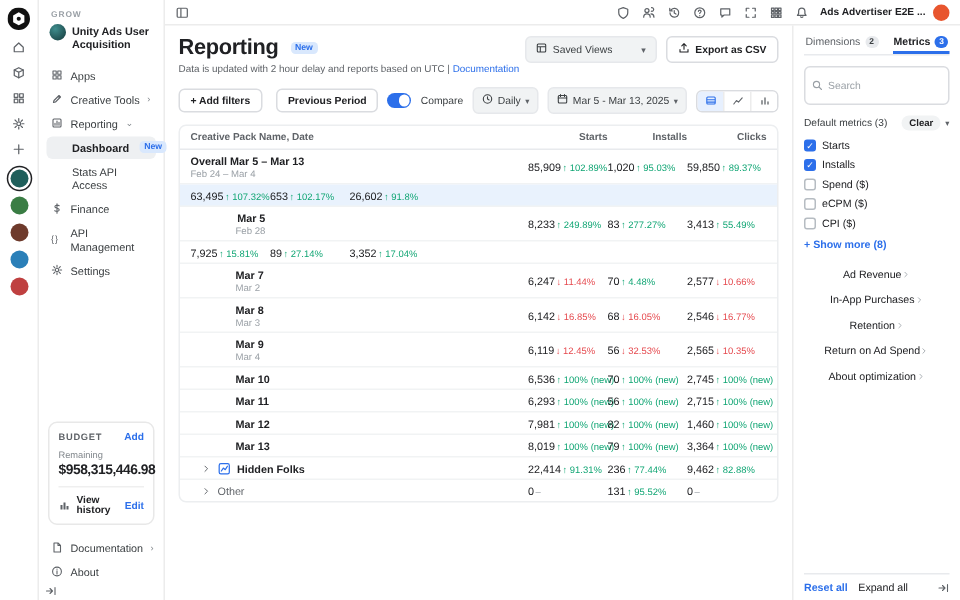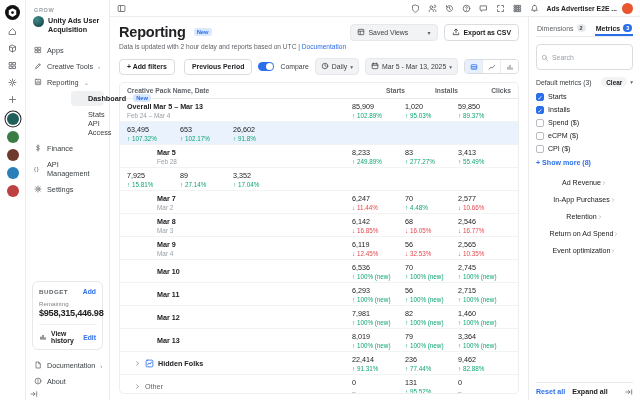--- a/index.html
+++ b/index.html
@@ -16,21 +16,21 @@
 
   
   .sidebar{width:84px;min-width:84px;border-right:1px solid #ececec;display:flex;flex-direction:column;padding:7px 5px 12px;position:relative;}
   .sb-section{font-size:5.6px;color:#9aa0a6;letter-spacing:.6px;margin:0 0 3px 3px;font-weight:bold;}
   .org{display:flex;gap:4px;margin:0 0 8px 2px;align-items:flex-start;}
   .org-avatar{width:11px;height:11px;min-width:11px;border-radius:50%;background:radial-gradient(circle at 35% 30%,#3f8d8d,#14383a);}
   .org-name{font-weight:bold;font-size:7.2px;line-height:1.3;}
   .nav{display:flex;flex-direction:column;gap:1px;}
   .nav-item{display:flex;align-items:center;gap:4px;padding:3px 3px;border-radius:4px;font-size:7.3px;color:#3c4043;cursor:default;}
   .nav-item.selected{background:#eef0f2;color:#202124;font-weight:bold;}
-  .nav-item.indent{padding-left:17px;margin-left:40px;}
+  .nav-item.indent{padding-left:17px;}
   .nic{width:9px;min-width:9px;color:#5f6368;display:flex;align-items:center;}
   .btxt{font-size:6px;letter-spacing:-.5px;}
   .trail{color:#80868b;font-size:6.2px;margin-left:1px;}
   .badge-new{background:#d9e8fd;color:#2c6fea;font-size:5.8px;padding:1px 3px;border-radius:3px;font-weight:bold;margin-left:3px;}
   .sb-spacer{flex:1;}
   .budget{border:1px solid #e8e8e8;border-radius:6px;padding:6px 6px 5px;margin:0 1px 8px;}
   .budget-top{display:flex;justify-content:space-between;align-items:center;}
   .budget-label{font-size:6.2px;color:#5f6368;letter-spacing:.5px;font-weight:bold;}
   .blink{color:#2c6fea;font-weight:bold;font-size:6.8px;}
   .remaining{font-size:6.2px;color:#80868b;margin-top:5px;}
@@ -82,24 +82,24 @@
   .col-name{flex:1;min-width:0;}
   .col-num{width:53px;text-align:right;}
   .trow{display:flex;padding:2.5px 7px;border-bottom:1px solid #f1f3f4;align-items:center;}
   .trow:last-child{border-bottom:none;}
   .trow.selected{background:#e9f2fd;}
   .rname{flex:1;display:flex;align-items:center;gap:4px;min-width:0;}
   .rname.lvl1{padding-left:7px;}
   .rname.lvl2{padding-left:30px;}
   .chev{color:#5f6368;display:flex;width:7px;min-width:7px;}
   .chart-ic{color:#2c6fea;display:flex;}
-  .nm{font-size:7.2px;font-weight:bold;color:#202124;}
+  .nm{font-size:7.2px;font-weight:bold;color:#202124;text-align:right;}
   .nm.muted{color:#5f6368;font-weight:normal;}
   .rsub{font-size:6.4px;color:#9aa0a6;margin-top:1px;}
-  .cell{width:53px;display:flex;flex-direction:column;gap:1px;}
+  .cell{width:53px;display:flex;flex-direction:row;align-items:flex-end;gap:1px;}
   .cv2{font-size:7.2px;color:#202124;}
   .cd{font-size:6.3px;white-space:nowrap;}
   .up{color:#0fa573;}
   .down{color:#e5484d;}
   .flat{color:#9aa0a6;}
 
   
   .rightpanel{width:112px;min-width:112px;border-left:1px solid #ececec;display:flex;flex-direction:column;padding:5px 7px 4px;}
   .tabs{display:flex;border-bottom:1px solid #e8eaed;gap:8px;}
   .tab{display:flex;align-items:center;gap:3px;font-size:7px;padding:2px 1px 4px;color:#5f6368;}
@@ -114,21 +114,21 @@
   .clear{background:#f1f3f4;border-radius:7px;padding:1.5px 5px;font-size:6.4px;font-weight:bold;color:#202124;}
   .dm-chev{color:#5f6368;font-size:5.5px;}
   .cb-row{display:flex;align-items:center;gap:4px;padding:2.5px 0;font-size:7.1px;color:#202124;}
   .cb{width:8px;height:8px;min-width:8px;border:1px solid #b6bcc2;border-radius:2px;background:#fff;}
   .cb.checked{background:#2c6fea;border-color:#2c6fea;color:#fff;font-size:6px;line-height:8px;text-align:center;}
   .show-more{color:#2c6fea;font-weight:bold;font-size:7.1px;margin:4px 0 7px;}
   .sec-row{display:flex;justify-content:center;align-items:center;padding:4.5px 0;font-size:7.1px;color:#202124;}
   .sec-chev{color:#9aa0a6;display:flex;}
   .panel-foot{margin-top:auto;border-top:1px solid #e8eaed;display:flex;align-items:center;gap:7px;padding-top:5px;font-size:7.1px;}
   .pf-reset{color:#2c6fea;font-weight:bold;}
-  .pf-expand{color:#202124;font-weight:bold;}
+  .pf-expand{color:#202124;font-weight:normal;}
   .pf-collapse{margin-left:auto;color:#5f6368;display:flex;}
 </style>
 </head>
 <body>
 
 <div class="app">
 
   <div class="rail">
     <div class="logo">
       <svg width="15" height="15" viewBox="0 0 12 12">
@@ -781,21 +781,21 @@
             </div>
             <div class="sec-row">
               <span>Return on Ad Spend</span>
               <span class="sec-chev">
                 <svg width="6" height="6" viewBox="0 0 12 12" fill="none" stroke="currentColor" stroke-width="1.1" stroke-linecap="round" stroke-linejoin="round">
                   <path d="M4.5 3 7.5 6 4.5 9"></path>
                 </svg>
               </span>
             </div>
             <div class="sec-row">
-              <span>Event optimization</span>
+              <span>About optimization</span>
               <span class="sec-chev">
                 <svg width="6" height="6" viewBox="0 0 12 12" fill="none" stroke="currentColor" stroke-width="1.1" stroke-linecap="round" stroke-linejoin="round">
                   <path d="M4.5 3 7.5 6 4.5 9"></path>
                 </svg>
               </span>
             </div>
           </div>
         <div class="panel-foot">
           <span class="pf-reset">Reset all</span>
           <span class="pf-expand">Expand all</span>

